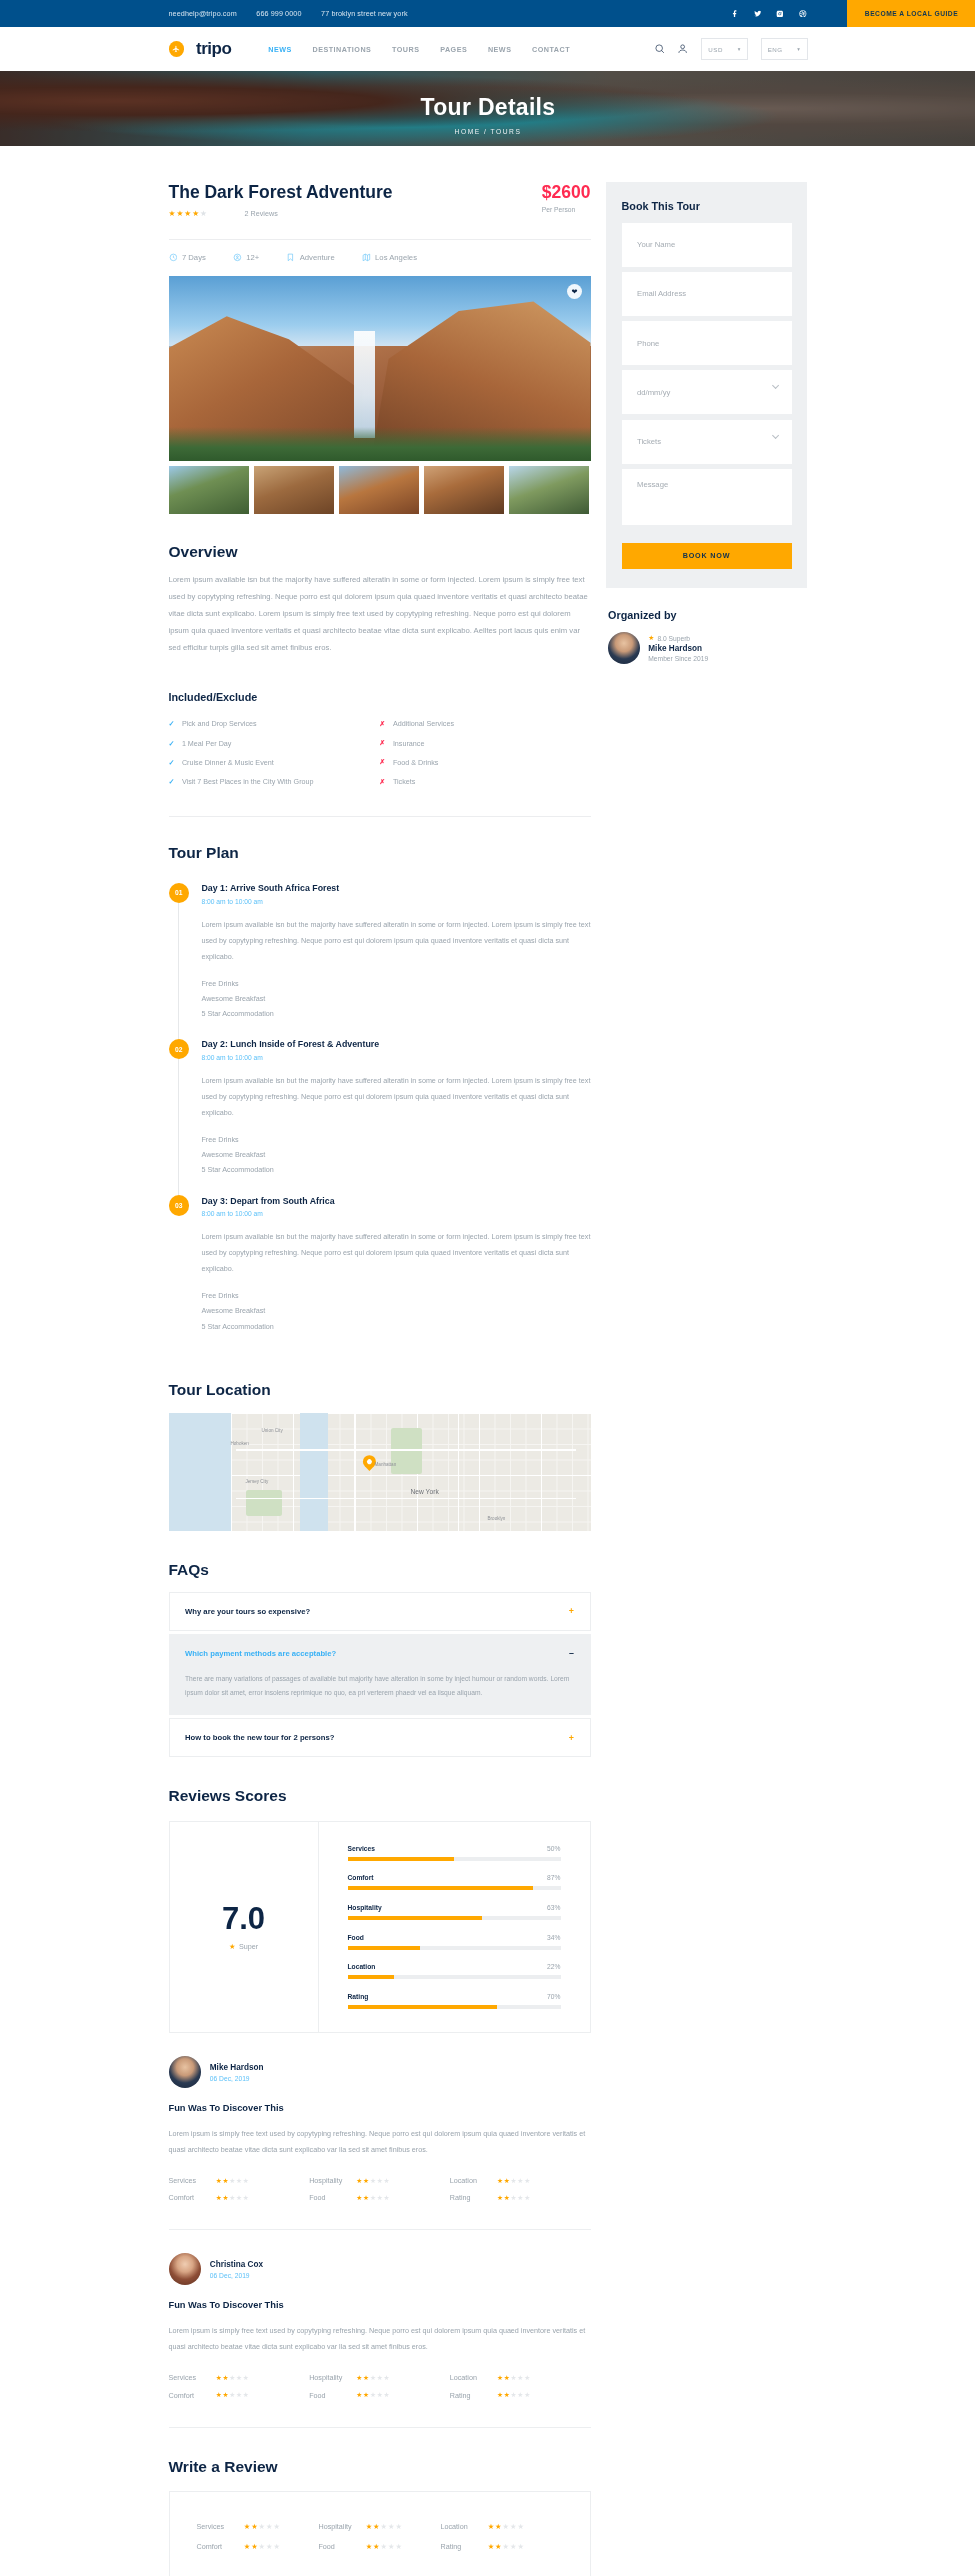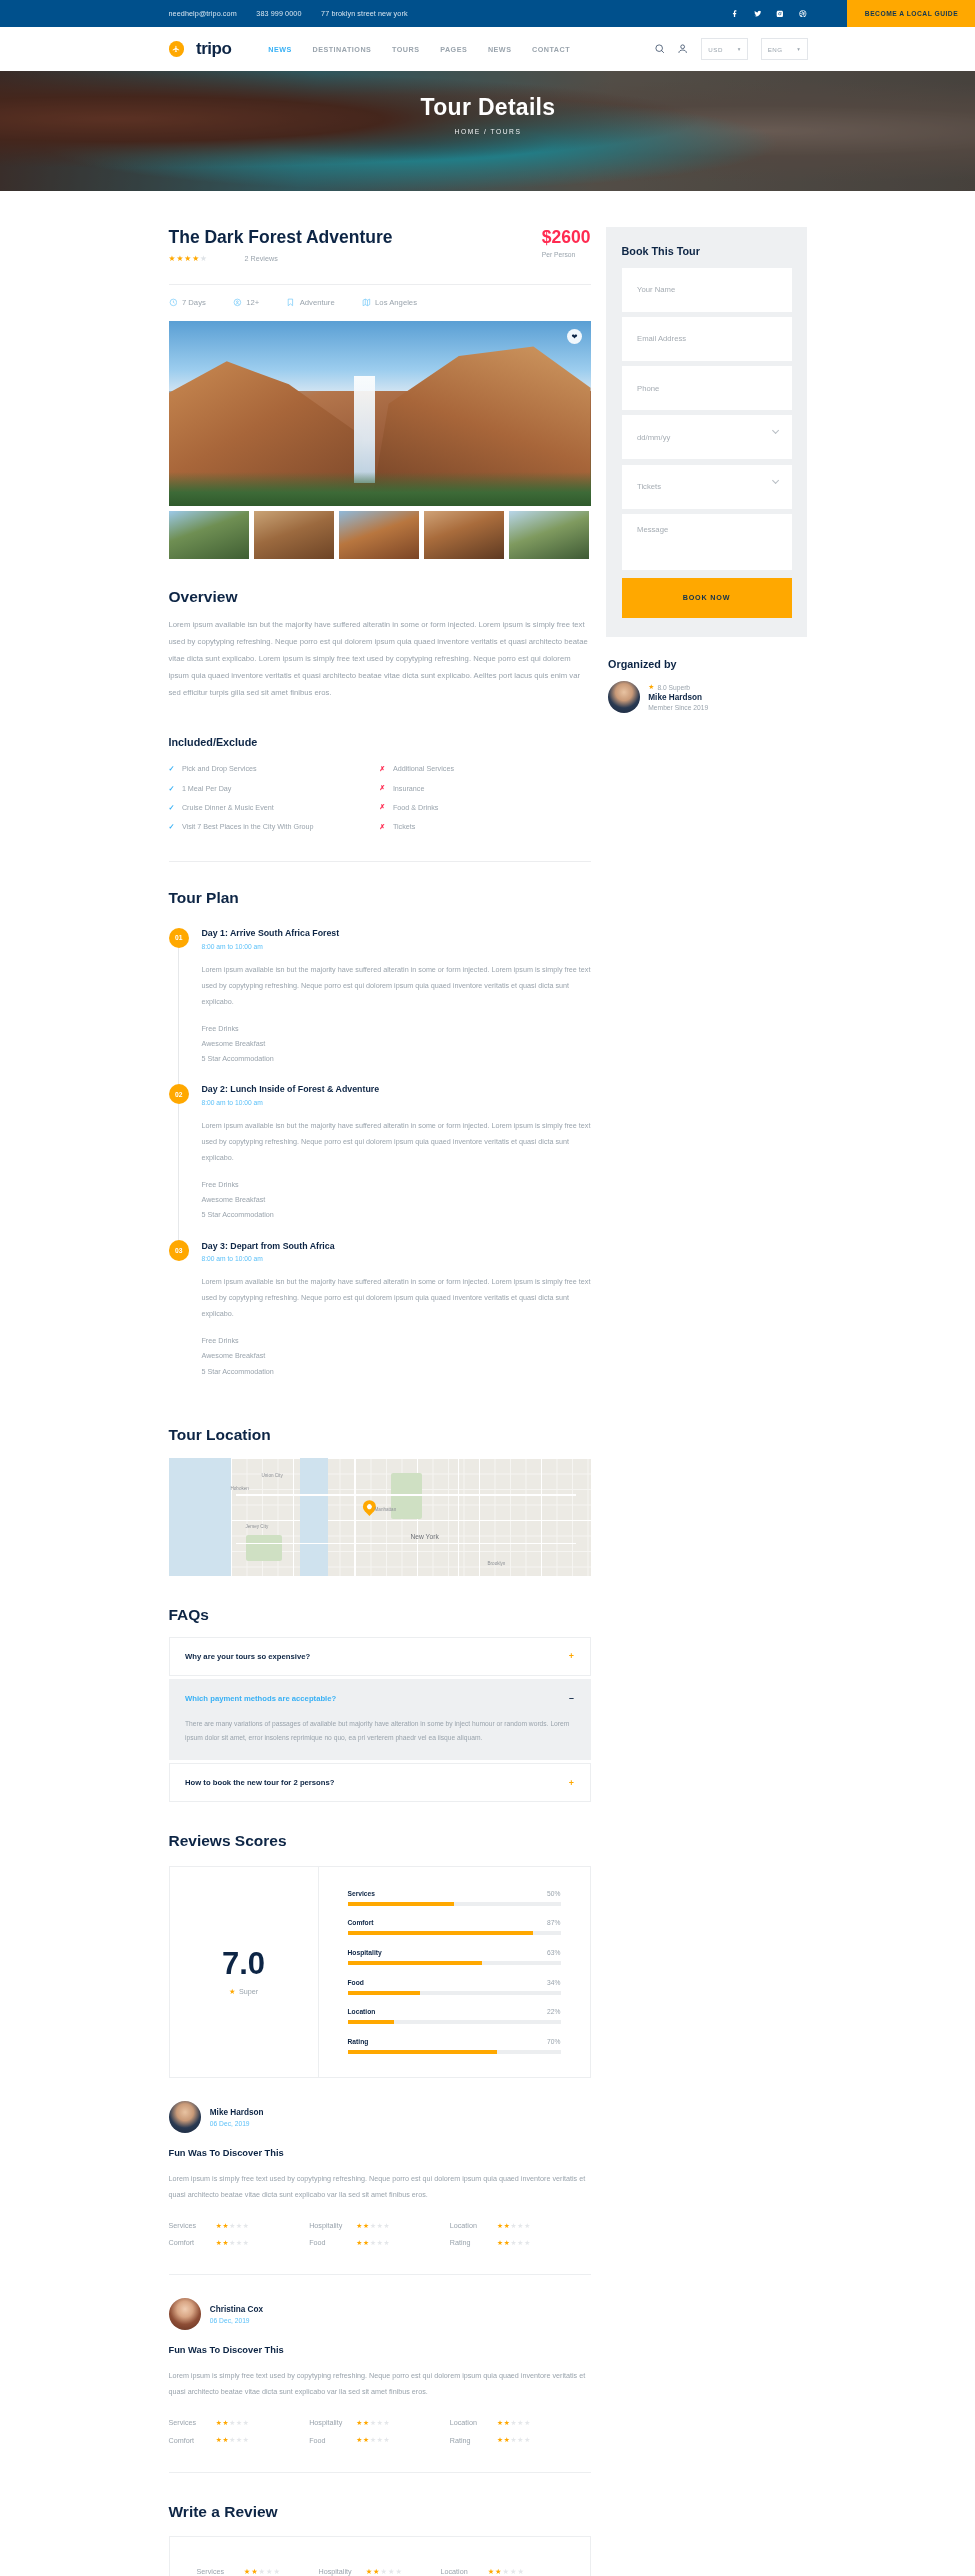--- a/index.html
+++ b/index.html
@@ -49,21 +49,21 @@
   .nav-ico { width:11.3px;height:11.3px;color:#0d2545; }
   .nav-ico svg{width:11.3px;height:11.3px;stroke:currentColor;fill:none;stroke-width:1.4;}
   .selbox {
     border:0.5px solid #e3e6ea; height:21.6px; width:47px; display:flex;align-items:center;
     justify-content:space-between; padding: 0 6.2px; font-size:6.2px; color:#9aa4ad; letter-spacing:0.5px;
   }
   .selbox .chev { font-size: 5.2px; }
 
   
   .hero {
-    height: 120px; position:relative; overflow:hidden;
+    height: 75px; position:relative; overflow:hidden;
     background:
       radial-gradient(ellipse at 12% 40%, #7a3a22 0%, #5a2a18 22%, rgba(90,42,24,0) 48%),
       radial-gradient(ellipse at 42% 60%, #1e8f9c 0%, #2aa5ae 18%, rgba(42,165,174,0) 46%),
       radial-gradient(ellipse at 78% 50%, #8d7566 0%, #6d5a4c 30%, rgba(109,90,76,0) 60%),
       linear-gradient(100deg, #4a3228 0%, #3c6f73 32%, #6e6254 62%, #5c5146 100%);
   }
   .hero:after{content:"";position:absolute;inset:0;background:rgba(20,30,40,.30);}
   .hero-c { position:relative; z-index:2; text-align:center; padding-top:23px; }
   .hero-c h1 { color:#fff; font-size:23px; font-weight:bold; letter-spacing:0.3px; }
   .hero-c .crumb { color:#f0f2f4; font-size:6.7px; letter-spacing:1.5px; margin-top:7.2px; }
@@ -114,22 +114,22 @@
   .t5{background:linear-gradient(160deg,#b8d6ea 0%,#7f9a5f 45%,#3e5a35 100%);}
 
   
   .bookbox { background:#eef0f2; padding: 17.5px 15.5px 19.6px; }
   .bookbox h3 { font-size:10.8px; font-weight:bold; color:#0d2545; margin-bottom:11.3px;}
   .fld { background:#fff; height:44px; width:100%; display:flex;align-items:center;
     padding: 0 15.5px; color:#a5acb3; font-size:7.7px; margin-bottom:5.2px; position:relative; }
   .fld.sel:after{ content:""; position:absolute; right:13.4px; top:13px; width:4.1px;height:4.1px;
     border-right:1px solid #b9bfc5;border-bottom:1px solid #b9bfc5;transform:rotate(45deg);}
   .fld.msg { height:56px; align-items:flex-start; padding-top:11.3px; }
-  .booknow { background:#ffa800; height:40px; display:flex;align-items:center;justify-content:center;
-    color:#10314e; font-weight:bold; font-size:7.2px; letter-spacing:0.8px; margin-top:8px;}
+  .booknow { background:#ffa800; height:26px; display:flex;align-items:center;justify-content:center;
+    color:#10314e; font-weight:bold; font-size:7.2px; letter-spacing:0.8px; margin-top:18px;}
 
   .organized { padding: 20.6px 2.1px 0; }
   .organized h3 { font-size:10.8px; font-weight:bold; margin-bottom: 11.3px; }
   .org-row { display:flex; gap:8.2px; align-items:center; }
   .org-ava { width:32px;height:32px;border-radius:50%;
     background: radial-gradient(circle at 50% 35%, #e8c3a2 0%, #c99a78 32%, #2a3a52 60%, #16243a 100%); flex:none;}
   .org-rate { color:#9aa4ad; font-size:6.7px; display:flex; gap:3.1px; align-items:center;}
   .org-rate .st{color:#ffa800;}
   .org-name { font-size:8.2px; font-weight:bold; color:#0d2545; margin-top:2.1px;}
   .org-since { color:#9aa4ad; font-size:6.7px; margin-top:2.1px;}
@@ -232,21 +232,21 @@
   .wr-sc .stz{color:#ffa800;font-size:7.2px;letter-spacing:1px;}
   .wr-sc .stz .off{color:#e4e7ea;}
 </style>
 </head>
 <body>
 
 <div class="topbar">
   <div class="topbar-inner">
     <div class="topbar-left">
       <span>needhelp@tripo.com</span>
-      <span>383 999 0000</span>
+      <span>666 999 0000</span>
       <span>77 broklyn street new york</span>
     </div>
     <div class="topbar-right">
       <span class="soc">
           <svg viewBox="0 0 24 24">
             <path d="M13 22v-9h3l.5-4H13V6.5c0-1 .3-1.5 1.7-1.5H17V1.2C16.6 1.1 15.3 1 13.9 1 10.9 1 9 2.7 9 5.9V9H6v4h3v9z"></path>
           </svg>
         </span>
       <span class="soc">
           <svg viewBox="0 0 24 24">

